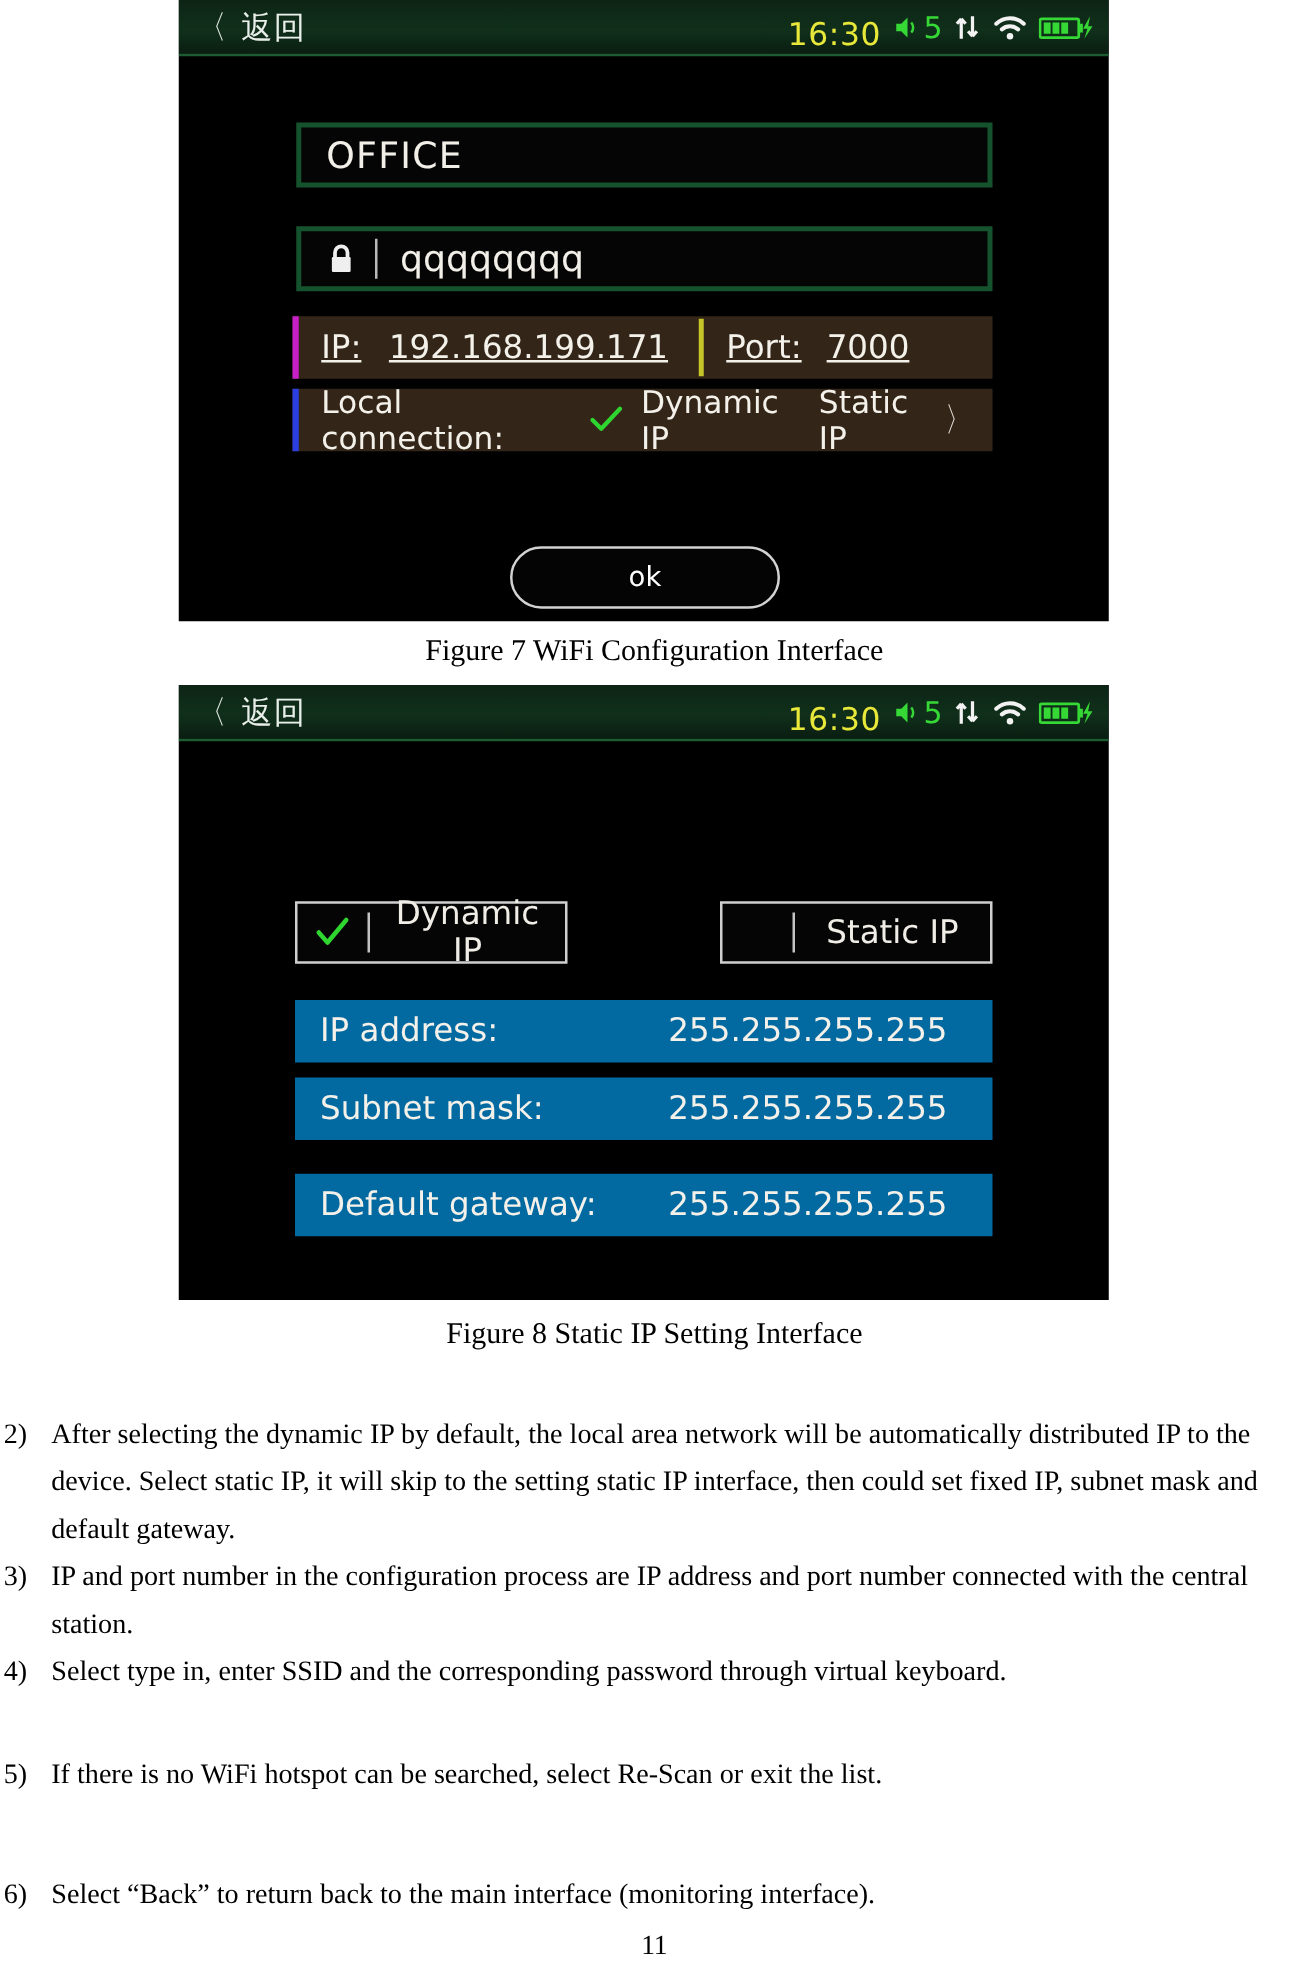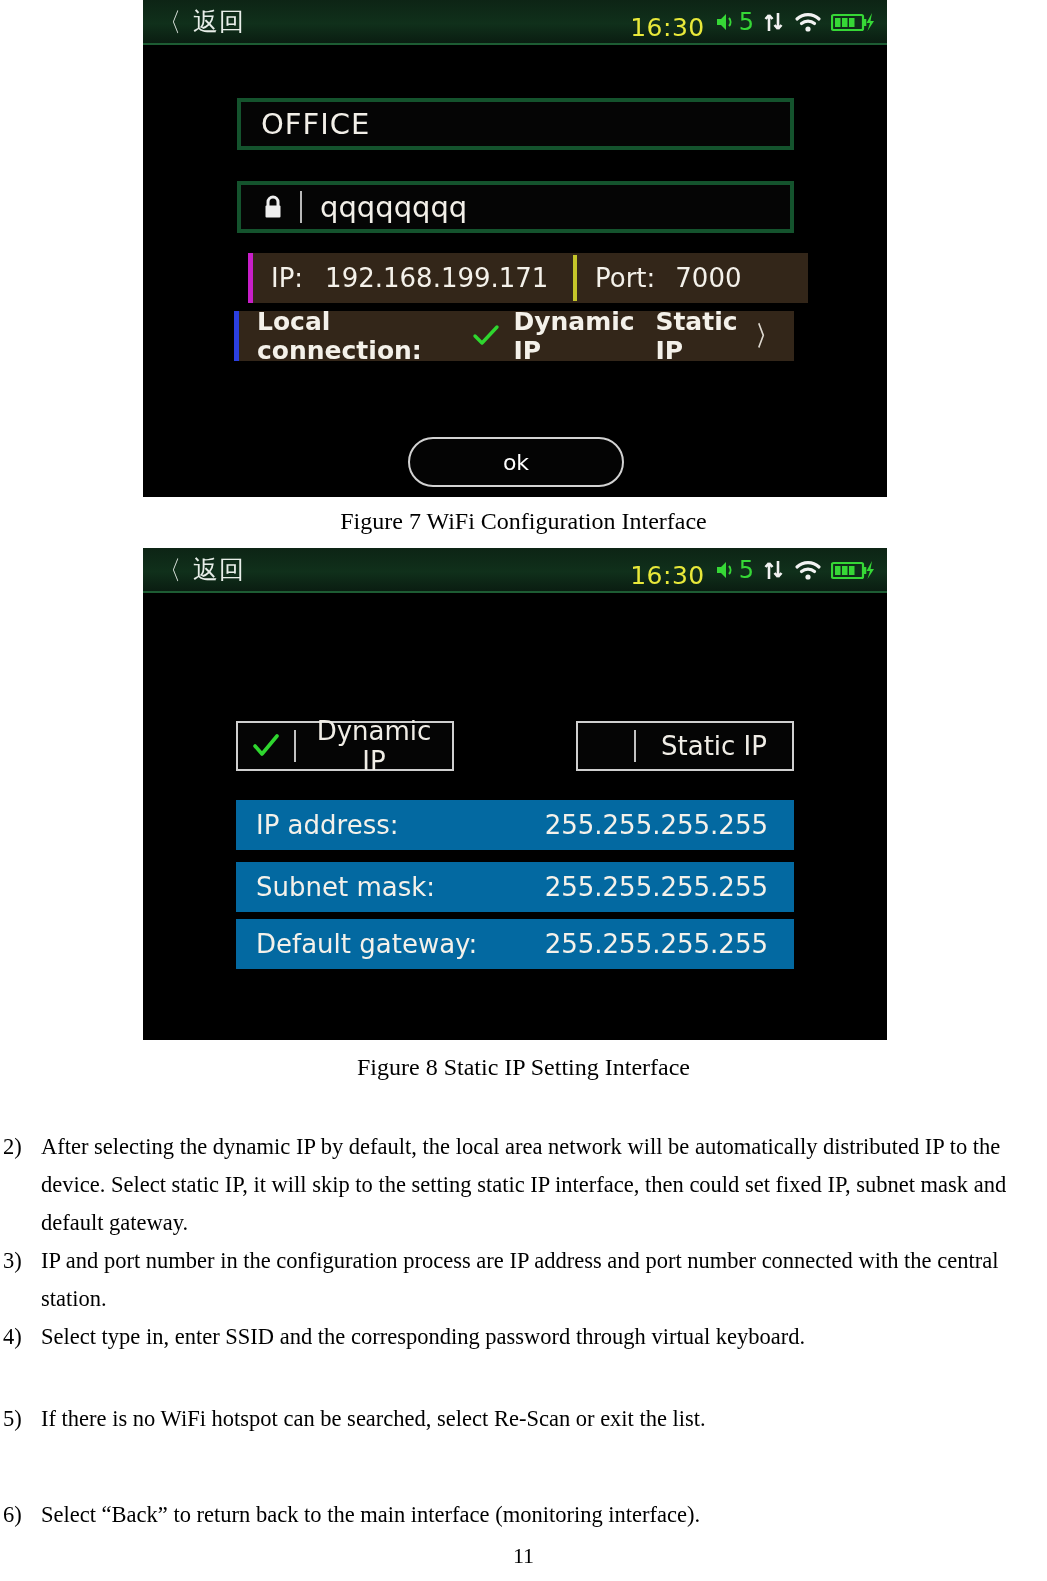--- a/index.html
+++ b/index.html
@@ -119,21 +119,21 @@
   .data-row {
     position: absolute;
     box-sizing: border-box;
     background: #332619;
     display: flex;
     align-items: center;
     color: #f4f1ea;
     font-size: 26px;
   }
   #ip-port-row {
-    left: 105px; top: 208px; width: 560px; height: 50px;
+    left: 91px; top: 208px; width: 560px; height: 50px; text-decoration: underline;
   }
   .accent-bar {
     width: 5px;
     height: 100%;
     flex: 0 0 auto;
   }
   .accent-magenta { background: #c81fc8; }
   .accent-blue    { background: #2b3fe0; }
   .ip-cell {
     flex: 1 1 auto;
@@ -160,21 +160,20 @@
 
   #local-row {
     left: 91px; top: 266px; width: 560px; height: 50px;
   }
   .local-inner {
     flex: 1 1 auto;
     display: flex;
     align-items: center;
     padding-left: 18px;
     gap: 14px;
-    font-weight: bold;
   }
   .local-label { font-size: 25px; }
   .dyn-label   { font-size: 25px; }
   .static-link {
     margin-left: auto;
     margin-right: 14px;
     display: flex;
     align-items: center;
     gap: 8px;
     font-size: 25px;
@@ -248,23 +247,23 @@
     width: 558px;
     height: 50px;
     background: #0369a1;
     display: flex;
     align-items: center;
     color: #f4f1ea;
     font-size: 26px;
   }
   #row-ip      { top: 207px; }
   #row-subnet  { top: 269px; }
-  #row-gateway { top: 326px; }
+  #row-gateway { top: 346px; }
   .net-label { padding-left: 20px; flex: 0 0 auto; }
-  .net-value { margin-left: auto; padding-right: 26px; }
+  .net-value { margin-left: auto; padding-right: 36px; }
 
   
   .caption {
     position: absolute;
     width: 100%;
     text-align: center;
     font-family: "Liberation Serif", serif;
     font-size: 24px;
     color: #000;
   }

